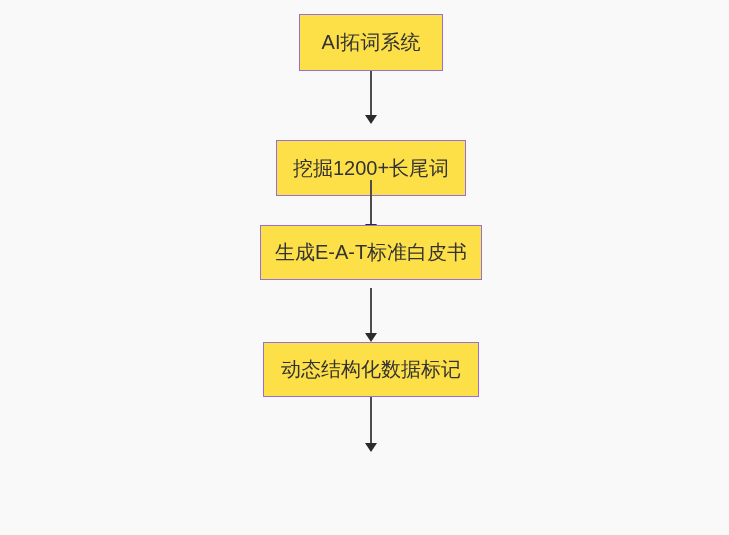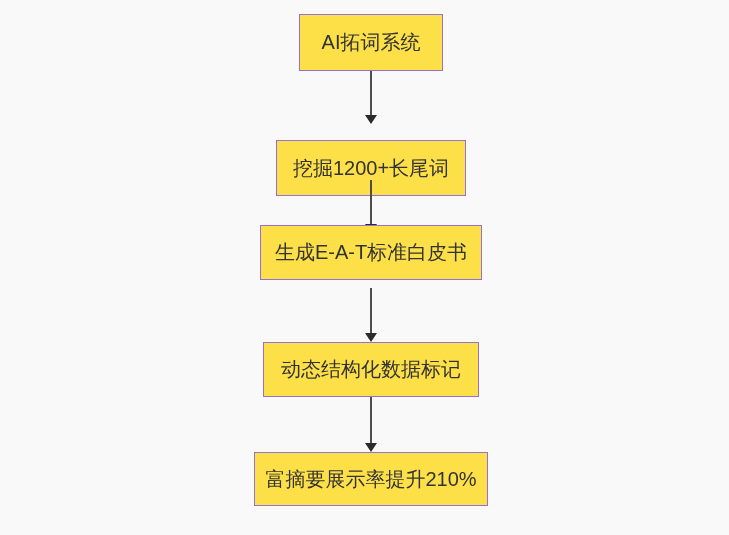--- a/index.html
+++ b/index.html
@@ -98,17 +98,14 @@
 
   <div class="flow-node node-4">
     <span>动态结构化数据标记</span>
   </div>
 
   <div class="flow-edge edge-4">
     <div class="edge-line"></div>
     <div class="edge-arrowhead"></div>
   </div>
 
-  <div class="flow-node node-5">
-    <span>富摘要展示率提升210%</span>
-  </div>
 
 </div>
 
 </body></html>

